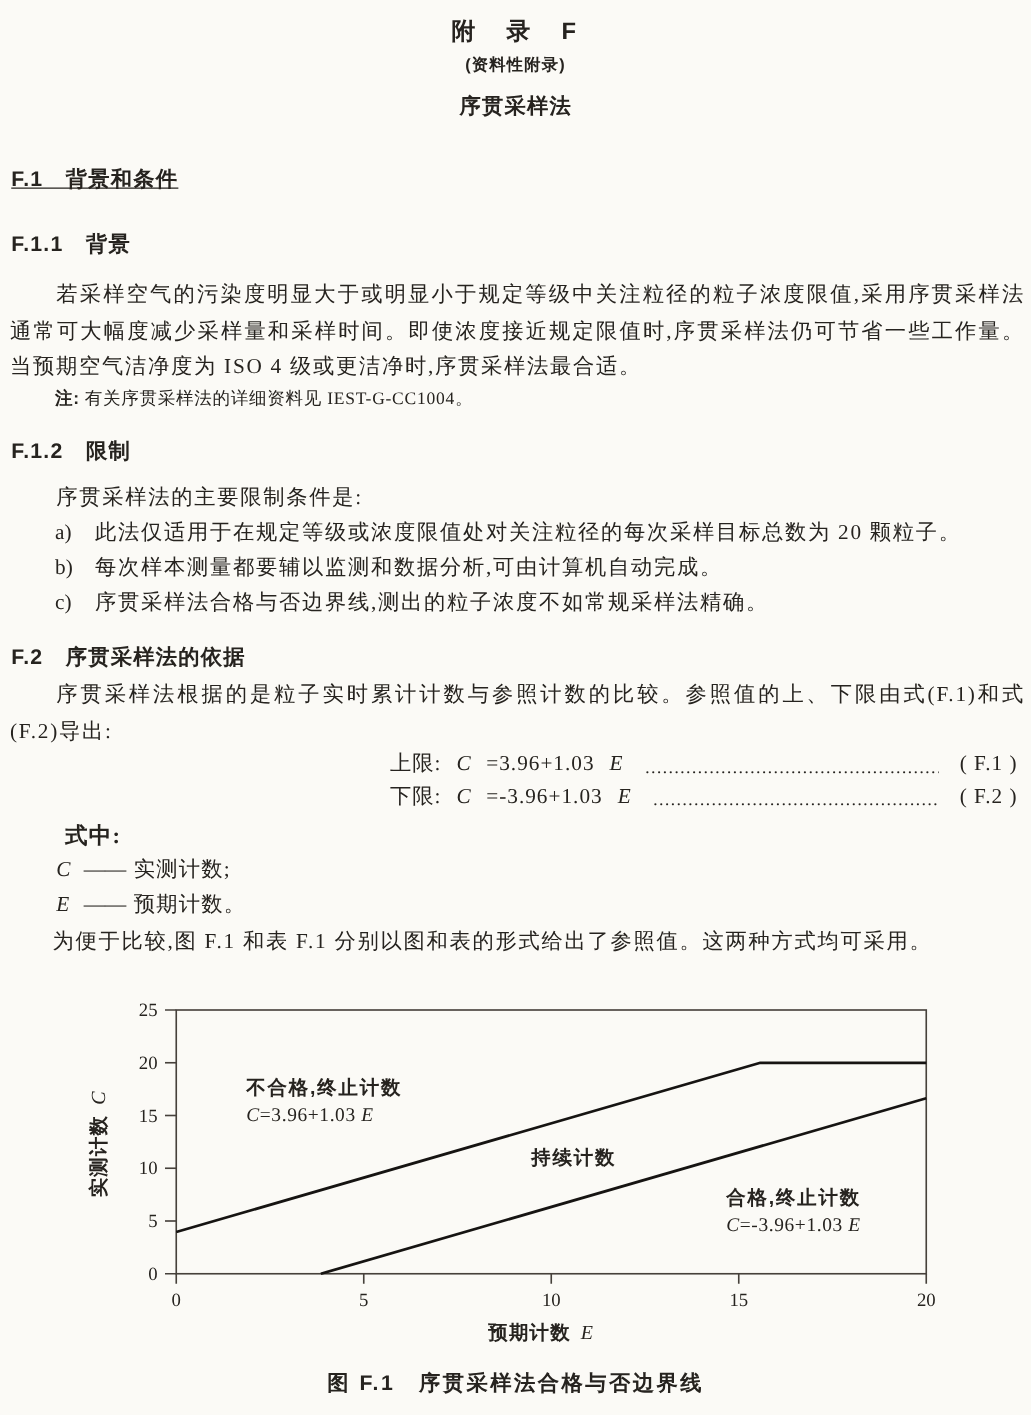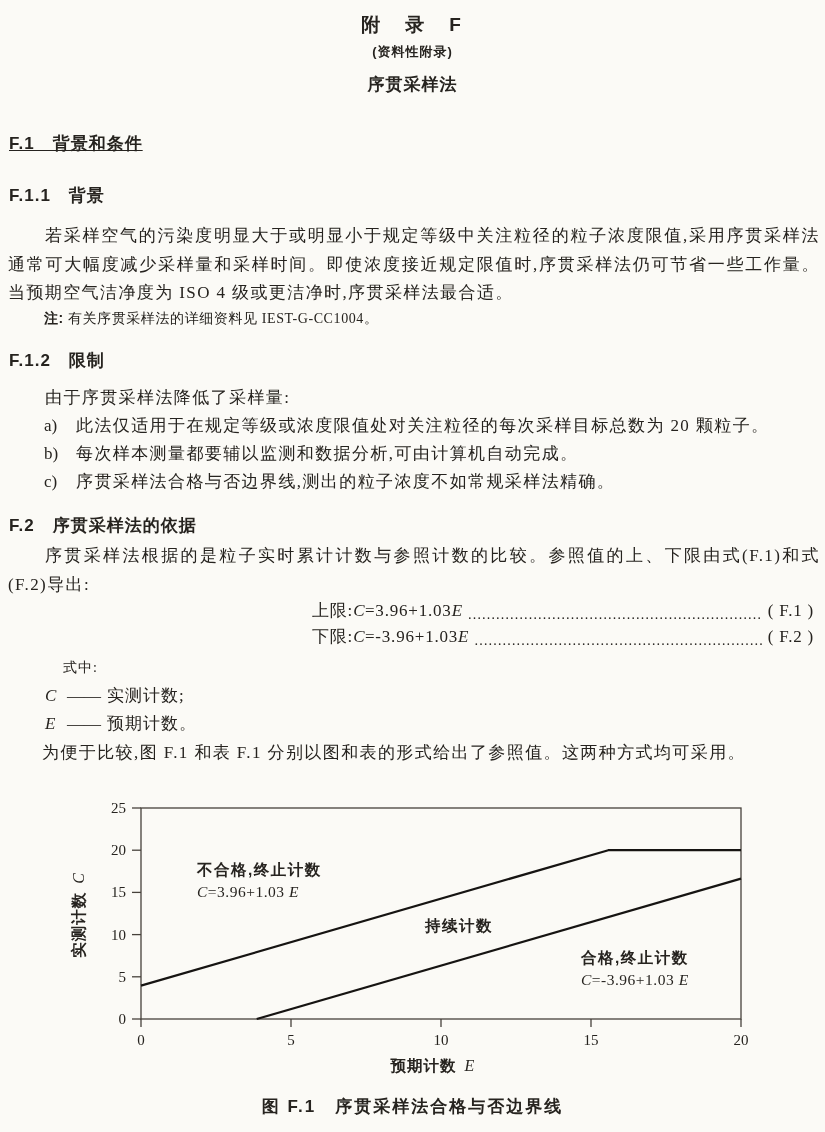--- a/index.html
+++ b/index.html
@@ -38,27 +38,28 @@
   .item{left:44px;width:776px;display:flex;font-size:17px;line-height:28.6px;letter-spacing:1.4px;}
   .item .marker{width:32px;flex:none;letter-spacing:0;}
   #item-a{top:412px;}
   #item-b{top:440px;}
   #item-c{top:468px;}
   .formula-row{
     left:312px;width:502px;
     display:flex;align-items:baseline;
     font-size:17px;line-height:26px;letter-spacing:0.8px;
     white-space:nowrap;
+    gap:12px;
   }
   #formula-1{top:598px;}
   #formula-2{top:624px;}
   .f-var{font-style:italic;letter-spacing:0.5px;}
   .f-leader{flex:1 1 auto;overflow:hidden;font-size:14px;letter-spacing:0;margin:0 5px;align-self:center;padding-top:4px;}
   .f-num{flex:none;}
-  #where-label{top:654px;left:63px;font-size:14px;line-height:28.6px;letter-spacing:1px;}
+  #where-label{top:654px;left:52px;font-size:18px;line-height:28.6px;letter-spacing:1px;font-weight:bold;}
   .def-row{left:45px;display:flex;font-size:17px;line-height:28.6px;letter-spacing:1px;}
   .def-row .sym{font-style:italic;width:22px;}
   .def-row .dash{margin-right:6px;letter-spacing:0;}
   #def-c{top:682px;}
   #def-e{top:710px;}
   #chart-svg{left:0;top:795px;}
   .tick-text{font-size:15px;fill:#26231f;font-family:"Liberation Serif","DejaVu Serif",serif;}
   .ax-label{font-size:15.5px;fill:#26231f;font-family:"Liberation Sans","DejaVu Sans",sans-serif;font-weight:700;letter-spacing:1px;}
   .region-label{font-size:15.5px;fill:#26231f;font-family:"Liberation Sans","DejaVu Sans",sans-serif;font-weight:700;letter-spacing:1.5px;}
   .region-formula{font-size:15.5px;fill:#26231f;font-family:"Liberation Serif","DejaVu Serif",serif;letter-spacing:0.5px;}
@@ -80,21 +81,21 @@
   <div class="abs sec-h hei" id="h-f1">F.1　背景和条件</div>
   <div class="abs sec-h hei" id="h-f11">F.1.1　背景</div>
 
   <div class="abs para indent" id="para-f11">若采样空气的污染度明显大于或明显小于规定等级中关注粒径的粒子浓度限值,采用序贯采样法通常可大幅度减少采样量和采样时间。即使浓度接近规定限值时,序贯采样法仍可节省一些工作量。当预期空气洁净度为 ISO 4 级或更洁净时,序贯采样法最合适。</div>
 
   <div class="abs" id="note-row">
     <span class="hei">注:</span><span>有关序贯采样法的详细资料见 IEST-G-CC1004。</span>
   </div>
 
   <div class="abs sec-h hei" id="h-f12">F.1.2　限制</div>
-  <div class="abs" id="intro-f12">由于序贯采样法降低了采样量:</div>
+  <div class="abs" id="intro-f12">序贯采样法的主要限制条件是:</div>
 
   <div class="abs item" id="item-a">
     <span class="marker">a)</span>
     <span>此法仅适用于在规定等级或浓度限值处对关注粒径的每次采样目标总数为 20 颗粒子。</span>
   </div>
   <div class="abs item" id="item-b">
     <span class="marker">b)</span>
     <span>每次样本测量都要辅以监测和数据分析,可由计算机自动完成。</span>
   </div>
   <div class="abs item" id="item-c">

